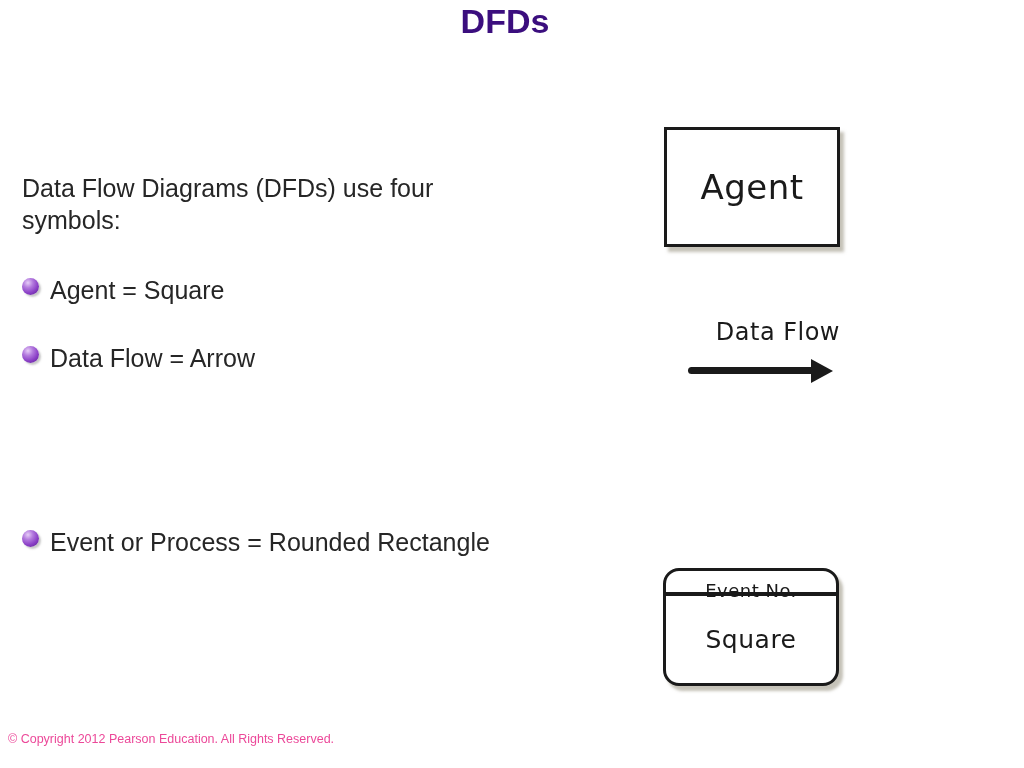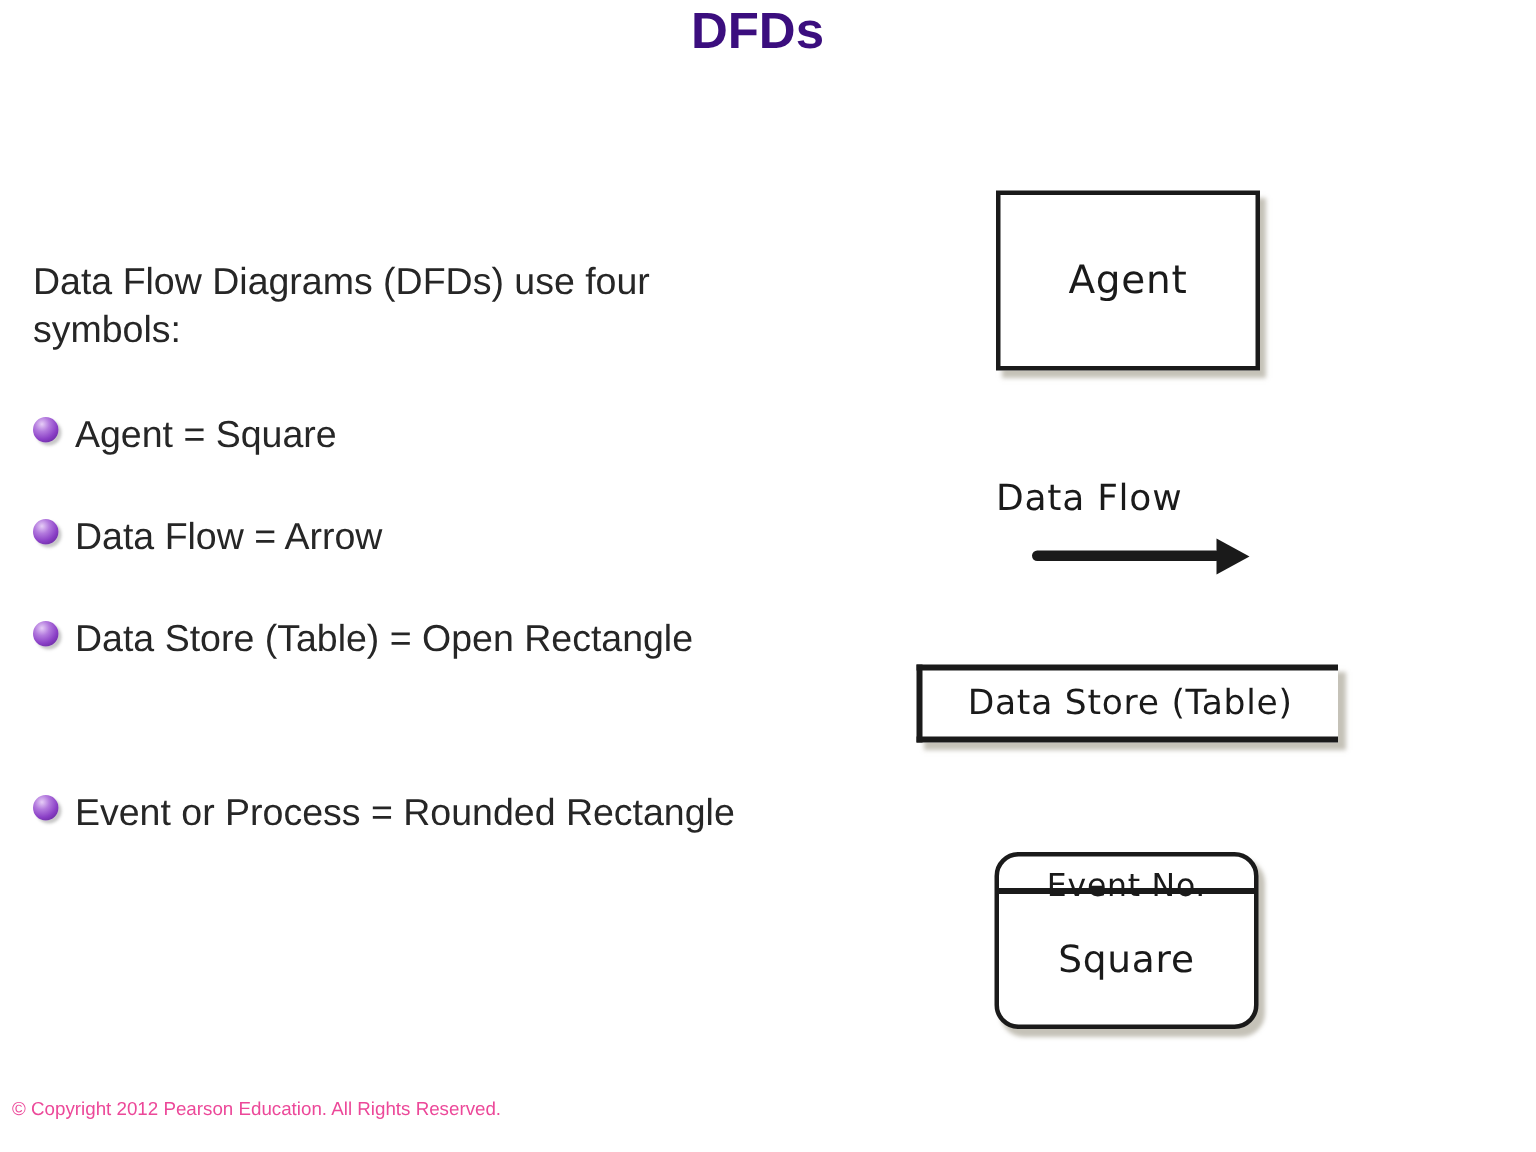--- a/index.html
+++ b/index.html
@@ -37,26 +37,26 @@
   
   .diagram-label { font-family: "DejaVu Sans", sans-serif; color: #1a1a1a; letter-spacing: 0.5px; }
 
   
   .agent-box {
     position: absolute; left: 664px; top: 127px; width: 176px; height: 120px;
     background: #ffffff; border: 3px solid #1a1a1a;
     box-shadow: 4px 5px 3px rgba(150,143,125,0.55);
     display: flex; align-items: center; justify-content: center;
   }
-  .agent-box .diagram-label { font-size: 26px; }
+  .agent-box .diagram-label { font-size: 34px; }
 
   
   .data-flow-label {
     position: absolute; left: 664px; top: 318px; width: 176px;
-    text-align: left; font-size: 24px;
+    text-align: right; font-size: 24px;
   }
   .arrow-line {
     position: absolute; left: 688px; top: 367px; width: 126px; height: 7px;
     background: #1a1a1a; border-radius: 4px;
   }
   .arrow-head {
     position: absolute; left: 811px; top: 359px; width: 0; height: 0;
     border-left: 22px solid #1a1a1a;
     border-top: 12px solid transparent;
     border-bottom: 12px solid transparent;
@@ -76,21 +76,21 @@
   
   .event-box {
     position: absolute; left: 663px; top: 568px; width: 176px; height: 118px;
     background: #ffffff; border: 3px solid #1a1a1a; border-radius: 16px;
     box-shadow: 4px 5px 3px rgba(150,143,125,0.55);
     overflow: hidden; display: flex; flex-direction: column;
   }
   .event-header {
     height: 25px; border-bottom: 4px solid #1a1a1a;
     display: flex; align-items: center; justify-content: center;
-    font-size: 21px; padding-top: 17px;
+    font-size: 18px; padding-top: 17px;
   }
   .event-body {
     flex: 1; display: flex; align-items: center; justify-content: center;
     font-size: 25px;
   }
 
   
   .copyright {
     position: absolute; left: 8px; top: 732px;
     font-size: 12.5px; color: #ec4899;
@@ -106,40 +106,33 @@
   <p class="intro">Data Flow Diagrams (DFDs) use four symbols:</p>
 
   <div class="bullet-item b0">
     <span class="bullet-sphere"></span>
     <span class="bullet-text">Agent = Square</span>
   </div>
   <div class="bullet-item b1">
     <span class="bullet-sphere"></span>
     <span class="bullet-text">Data Flow = Arrow</span>
   </div>
-  <div class="bullet-item b2">
-    <span class="bullet-sphere"></span>
-    <span class="bullet-text">Data Store (Table) = Open Rectangle</span>
-  </div>
   <div class="bullet-item b3">
     <span class="bullet-sphere"></span>
     <span class="bullet-text">Event or Process = Rounded Rectangle</span>
   </div>
 
   <div class="agent-box">
     <span class="diagram-label">Agent</span>
   </div>
 
   <div class="data-flow-label diagram-label">Data Flow</div>
   <div class="arrow-line"></div>
   <div class="arrow-head"></div>
 
-  <div class="data-store-box">
-    <span class="diagram-label">Data Store (Table)</span>
-  </div>
 
   <div class="event-box">
     <div class="event-header diagram-label">Event No.</div>
     <div class="event-body diagram-label">Square</div>
   </div>
 
   <div class="copyright">© Copyright 2012 Pearson Education. All Rights Reserved.</div>
 
 </div>
 

